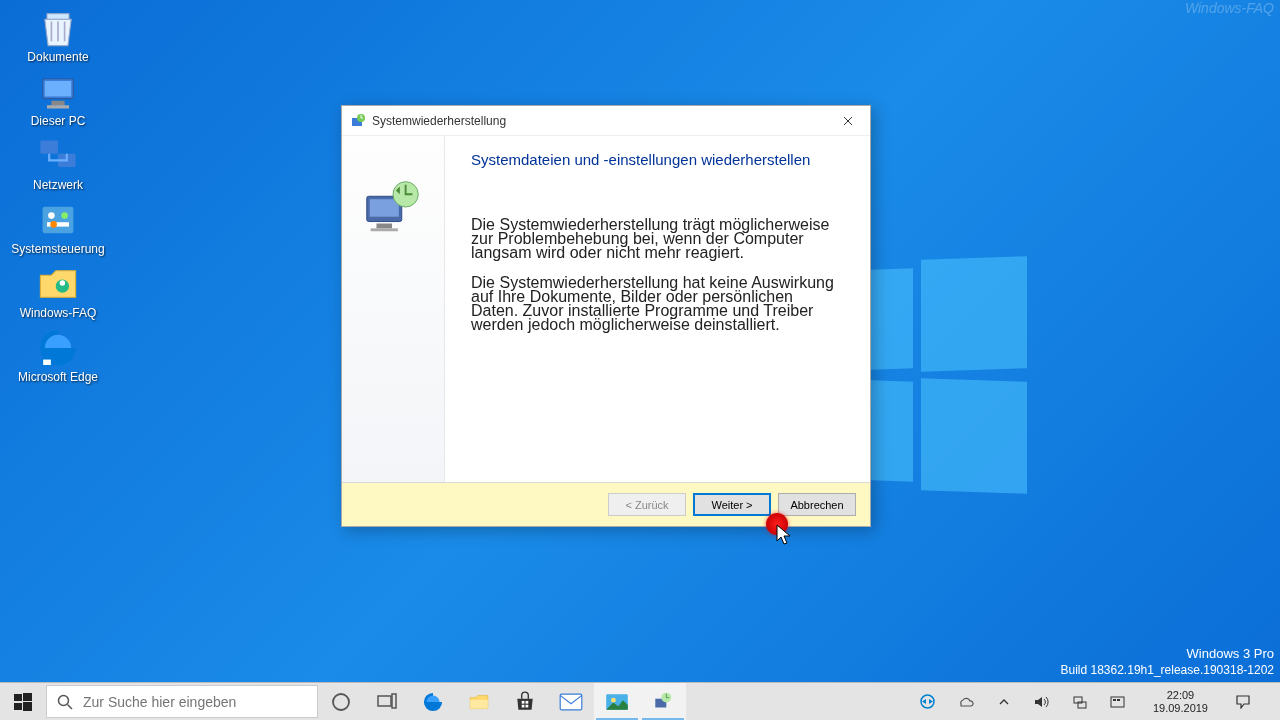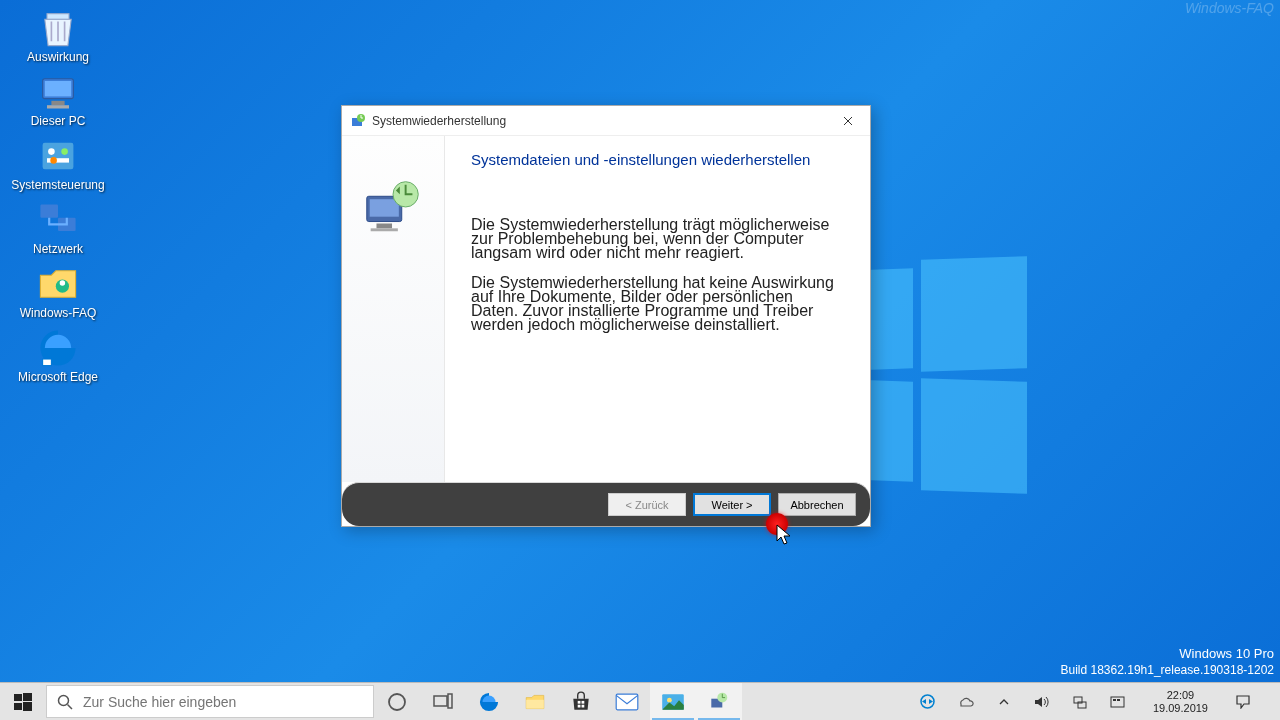--- a/index.html
+++ b/index.html
@@ -32,33 +32,33 @@
 .titlebar .ttext { font-size: 12px; color: #333; flex: 1; }
 .titlebar .close { width: 44px; height: 30px; display: flex; align-items: center; justify-content: center; cursor: pointer; }
 
 .body { display: flex; height: 346px; }
 .sidebar { width: 103px; background: linear-gradient(180deg, #fefefe 0%, #f3f5f8 100%); border-right: 1px solid #e8e8e8; display: flex; align-items: flex-start; justify-content: center; padding-top: 40px; }
 .sidebar svg { width: 68px; height: 60px; }
 .content { flex: 1; padding: 14px 26px 10px 26px; }
 .content h1 { font-size: 15px; font-weight: 400; color: #003399; margin-bottom: 48px; line-height: 20px; }
 .content p { font-size: 16px; color: #222; line-height: 14px; margin-bottom: 16px; }
 
-.footer { background: #404040; border-top: 1px solid #d8d8d8; padding: 10px 14px; display: flex; justify-content: flex-end; gap: 7px; border-radius: 17px; }
+.footer { background: #fef9c3; border-top: 1px solid #d8d8d8; padding: 10px 14px; display: flex; justify-content: flex-end; gap: 7px; }
 .footer button { min-width: 78px; height: 23px; font-size: 11px; background: #e1e1e1; border: 1px solid #adadad; cursor: pointer; }
 .footer button:disabled { color: #888; background: #efefef; border-color: #ccc; cursor: default; }
 .footer button.primary { border: 2px solid #0078d7; background: #e1e1e1; }
 
 
 .clickdot { position: absolute; left: 766px; top: 513px; width: 22px; height: 22px; border-radius: 50%; background: radial-gradient(circle, #ff2020 0%, #cc0000 70%); box-shadow: 0 0 4px rgba(255,0,0,0.6); }
 .cursor-arrow { position: absolute; left: 776px; top: 524px; }
 
 
 .taskbar { position: absolute; left: 0; bottom: 0; width: 1280px; height: 38px; background: #e4e4e4; border-top: 1px solid #bbb; display: flex; align-items: stretch; }
 .start { width: 46px; display: flex; align-items: center; justify-content: center; cursor: pointer; }
-.searchbox { width: 328px; background: #fff; border: 1px solid #ccc; margin: 2px 0; display: flex; align-items: center; padding: 0 10px; gap: 10px; }
+.searchbox { width: 272px; background: #fff; border: 1px solid #ccc; margin: 2px 0; display: flex; align-items: center; padding: 0 10px; gap: 10px; }
 .searchbox input { border: none; outline: none; font-size: 14px; flex: 1; background: transparent; }
 .tbicon { width: 46px; display: flex; align-items: center; justify-content: center; cursor: pointer; position: relative; }
 .tbicon.active::after { content: ""; position: absolute; bottom: 0; left: 2px; right: 2px; height: 2px; background: #76b9ed; }
 .tbicon.active { background: rgba(255,255,255,0.5); }
 .tray { margin-left: auto; display: flex; align-items: center; padding-right: 4px; gap: 16px; }
 .tray .ti { width: 22px; height: 38px; display: flex; align-items: center; justify-content: center; cursor: pointer; }
 .clock { font-size: 11px; color: #222; text-align: center; line-height: 13px; padding: 0 8px; display: flex; flex-direction: column; justify-content: center; cursor: pointer; }
 .showdesk { width: 6px; border-left: 1px solid #bbb; cursor: pointer; }
 </style>
 </head>
@@ -75,79 +75,79 @@
 
 <div class="desktop">
   <div class="dicon">
     <div class="ic">
       <svg viewBox="0 0 40 40">
           <path d="M8 12 L32 12 L29 36 L11 36 Z" fill="#e8f4ff" stroke="#9ac" stroke-width="1"></path>
           <rect x="10" y="7" width="20" height="5" fill="#cfe8ff" stroke="#9ac"></rect>
           <path d="M14 14 L14 32 M20 14 L20 32 M26 14 L26 32" stroke="#aac" stroke-width="1.5"></path>
         </svg>
     </div>
-    <div class="lbl">Auswirkung</div>
+    <div class="lbl">Dokumente</div>
   </div>
   <div class="dicon">
     <div class="ic">
       <svg viewBox="0 0 40 40">
           <rect x="6" y="8" width="28" height="18" rx="2" fill="#3b7dd8" stroke="#2a5aa0"></rect>
           <rect x="8" y="10" width="24" height="14" fill="#6bb0ff"></rect>
           <rect x="14" y="28" width="12" height="4" fill="#888"></rect>
           <rect x="10" y="32" width="20" height="3" fill="#aaa"></rect>
         </svg>
     </div>
     <div class="lbl">Dieser PC</div>
+  </div>
+  <div class="dicon">
+    <div class="ic">
+      <svg viewBox="0 0 40 40">
+          <rect x="4" y="6" width="16" height="12" rx="1" fill="#3b7dd8"></rect>
+          <rect x="20" y="18" width="16" height="12" rx="1" fill="#3b7dd8"></rect>
+          <path d="M12 18 L12 24 L28 24 L28 18" stroke="#6bb0ff" stroke-width="2" fill="none"></path>
+        </svg>
+    </div>
+    <div class="lbl">Netzwerk</div>
   </div>
   <div class="dicon">
     <div class="ic">
       <svg viewBox="0 0 40 40">
           <rect x="6" y="8" width="28" height="24" rx="2" fill="#4aa3e0"></rect>
           <circle cx="14" cy="16" r="3" fill="#fff"></circle>
           <circle cx="26" cy="16" r="3" fill="#8e6"></circle>
           <rect x="10" y="22" width="20" height="4" fill="#fff"></rect>
           <circle cx="16" cy="24" r="3" fill="#f80"></circle>
         </svg>
     </div>
     <div class="lbl">Systemsteuerung</div>
   </div>
   <div class="dicon">
     <div class="ic">
       <svg viewBox="0 0 40 40">
-          <rect x="4" y="6" width="16" height="12" rx="1" fill="#3b7dd8"></rect>
-          <rect x="20" y="18" width="16" height="12" rx="1" fill="#3b7dd8"></rect>
-          <path d="M12 18 L12 24 L28 24 L28 18" stroke="#6bb0ff" stroke-width="2" fill="none"></path>
-        </svg>
-    </div>
-    <div class="lbl">Netzwerk</div>
-  </div>
-  <div class="dicon">
-    <div class="ic">
-      <svg viewBox="0 0 40 40">
           <path d="M4 12 L14 12 L18 8 L36 8 L36 32 L4 32 Z" fill="#ffd86b" stroke="#e0b030"></path>
           <circle cx="24" cy="22" r="6" fill="#2b8"></circle>
           <circle cx="24" cy="19" r="2.5" fill="#fff"></circle>
         </svg>
     </div>
     <div class="lbl">Windows-FAQ</div>
   </div>
   <div class="dicon">
     <div class="ic">
       <svg viewBox="0 0 40 40">
           <path d="M20 4 A16 16 0 1 0 36 20 L20 20 Z" fill="#0078d7"></path>
           <path d="M8 20 A12 12 0 0 1 32 20 L20 20 Z" fill="#3aa0ff"></path>
           <rect x="6" y="30" width="8" height="6" fill="#fff" stroke="#0078d7"></rect>
         </svg>
     </div>
     <div class="lbl">Microsoft Edge</div>
   </div>
 </div>
 
 <div class="watermark">
-  <div class="l1">Windows 10 Pro</div>
+  <div class="l1">Windows 3 Pro</div>
   <div>Build 18362.19h1_release.190318-1202</div>
 </div>
 
 <div class="dialog">
   <div class="titlebar">
     <div class="ticon">
       <svg viewBox="0 0 16 16">
           <rect x="2" y="5" width="10" height="8" fill="#3b7dd8"></rect>
           <circle cx="11" cy="5" r="4" fill="#7c5"></circle>
           <path d="M11 2 L11 5 L13 5" stroke="#fff" stroke-width="1" fill="none"></path>

